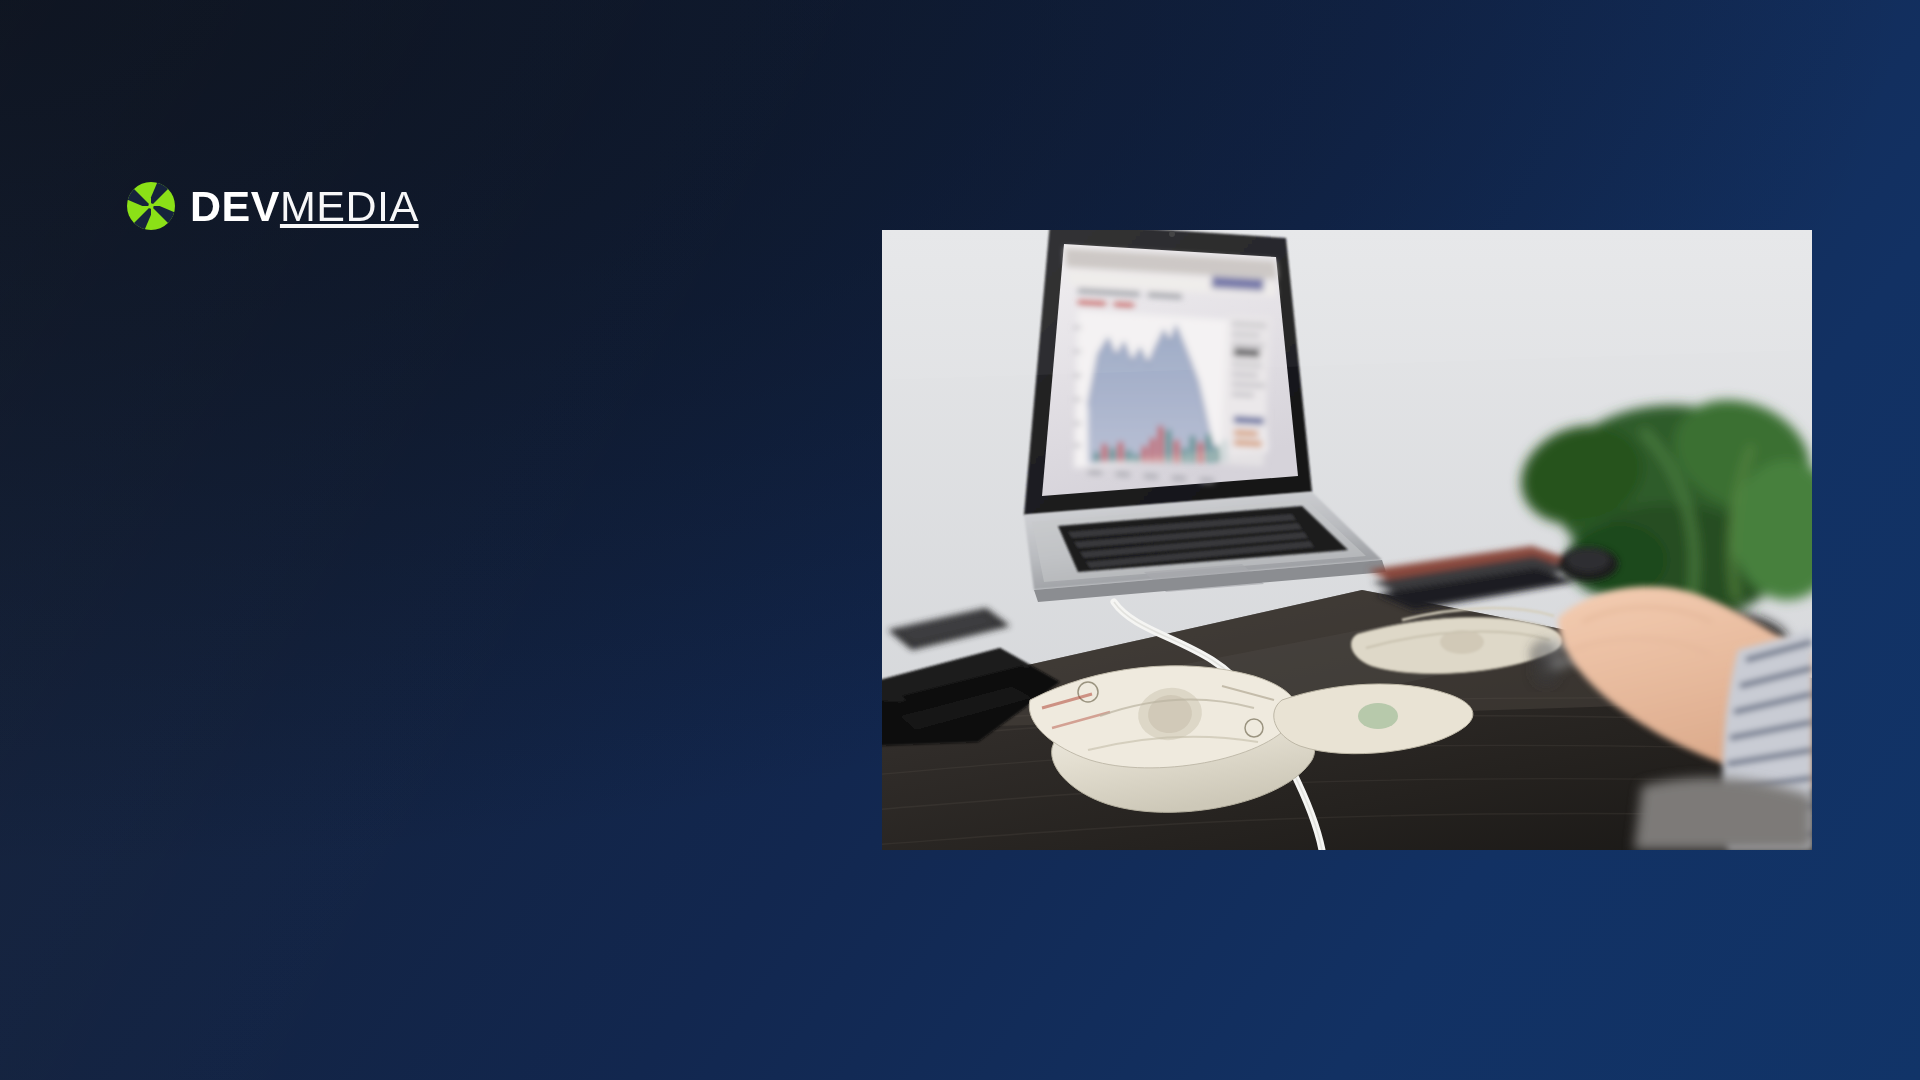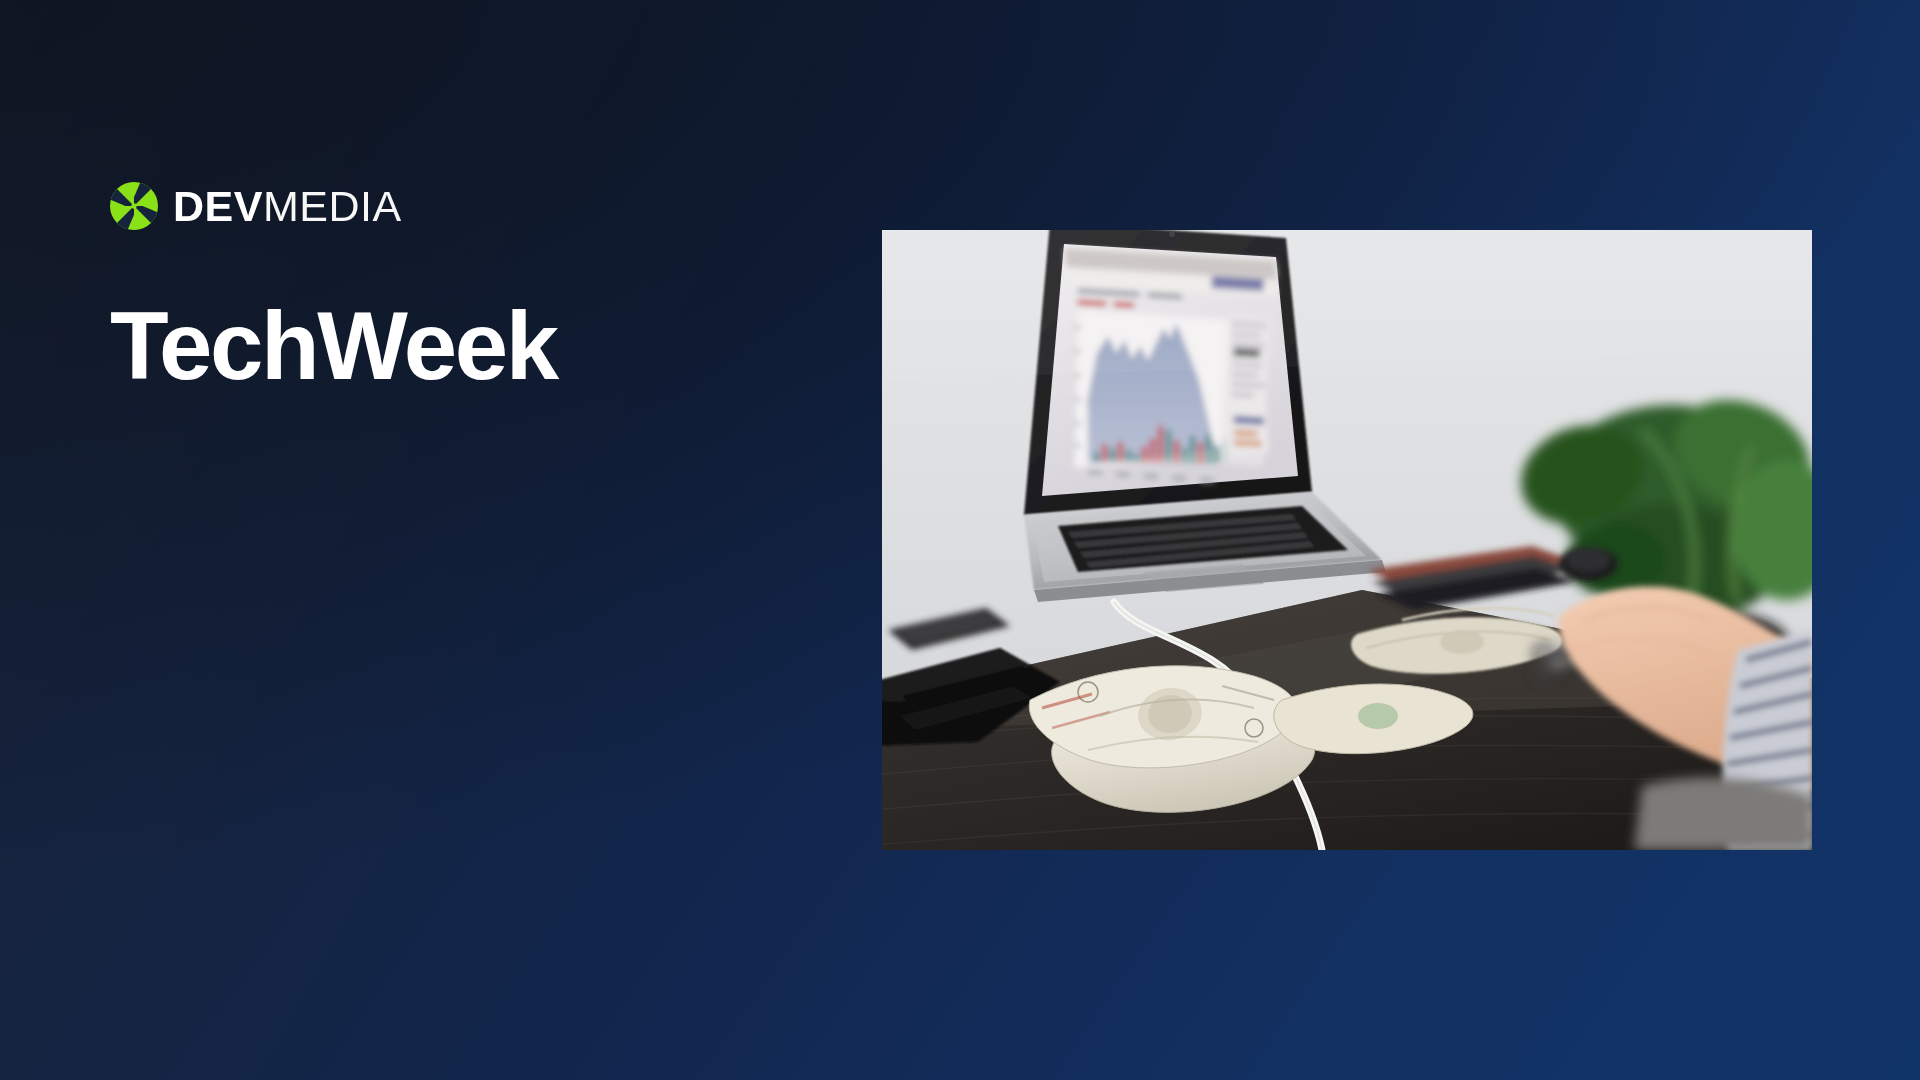--- a/index.html
+++ b/index.html
@@ -25,21 +25,21 @@
   #banner::after{
     content:"";
     position:absolute; inset:0;
     background:linear-gradient(118deg, rgba(255,255,255,0.018) 0%, rgba(255,255,255,0.0) 38%, rgba(255,255,255,0.0) 100%);
     pointer-events:none;
   }
 
   
   .left-col {
     position:absolute;
-    left:110px; top:180px;
+    left:127px; top:180px;
     width:720px;
     z-index:3;
   }
 
   
   .logo-row {
     display:flex;
     align-items:center;
     gap:15px;
     height:52px;
@@ -48,21 +48,21 @@
   .logo-word {
     font-size:43px;
     line-height:1;
     letter-spacing:-0.4px;
     white-space:nowrap;
     color:#ffffff;
     display:flex;
     align-items:baseline;
   }
   .logo-word .dev { font-weight:700; letter-spacing:0.5px; }
-  .logo-word .media { font-weight:300; letter-spacing:0.5px; opacity:0.97; }
+  .logo-word .media { font-weight:300; letter-spacing:0.5px; opacity:0.97;text-decoration:underline; }
 
   
   .headline {
     margin-top:66px;
     font-size:96px;
     font-weight:700;
     line-height:1.0;
     letter-spacing:-2.4px;
     color:#ffffff;
     white-space:nowrap;
@@ -116,21 +116,20 @@
           </g>
           <circle cx="50" cy="50" r="5.5" fill="#8BE117"></circle>
         </svg>
       </span>
       <span class="logo-word">
         <span class="dev">DEV</span>
           <span class="media">MEDIA</span>
       </span>
     </div>
 
-    <h1 class="headline">TechWeek</h1>
 
     <div class="subhead">
     </div>
 
   </div>
 
   <div class="photo">
     <svg viewBox="0 0 930 620" preserveAspectRatio="xMidYMid slice" xmlns="http://www.w3.org/2000/svg" role="img">
       <defs>
         <linearGradient id="wallG" x1="0" y1="0" x2="0" y2="1">

